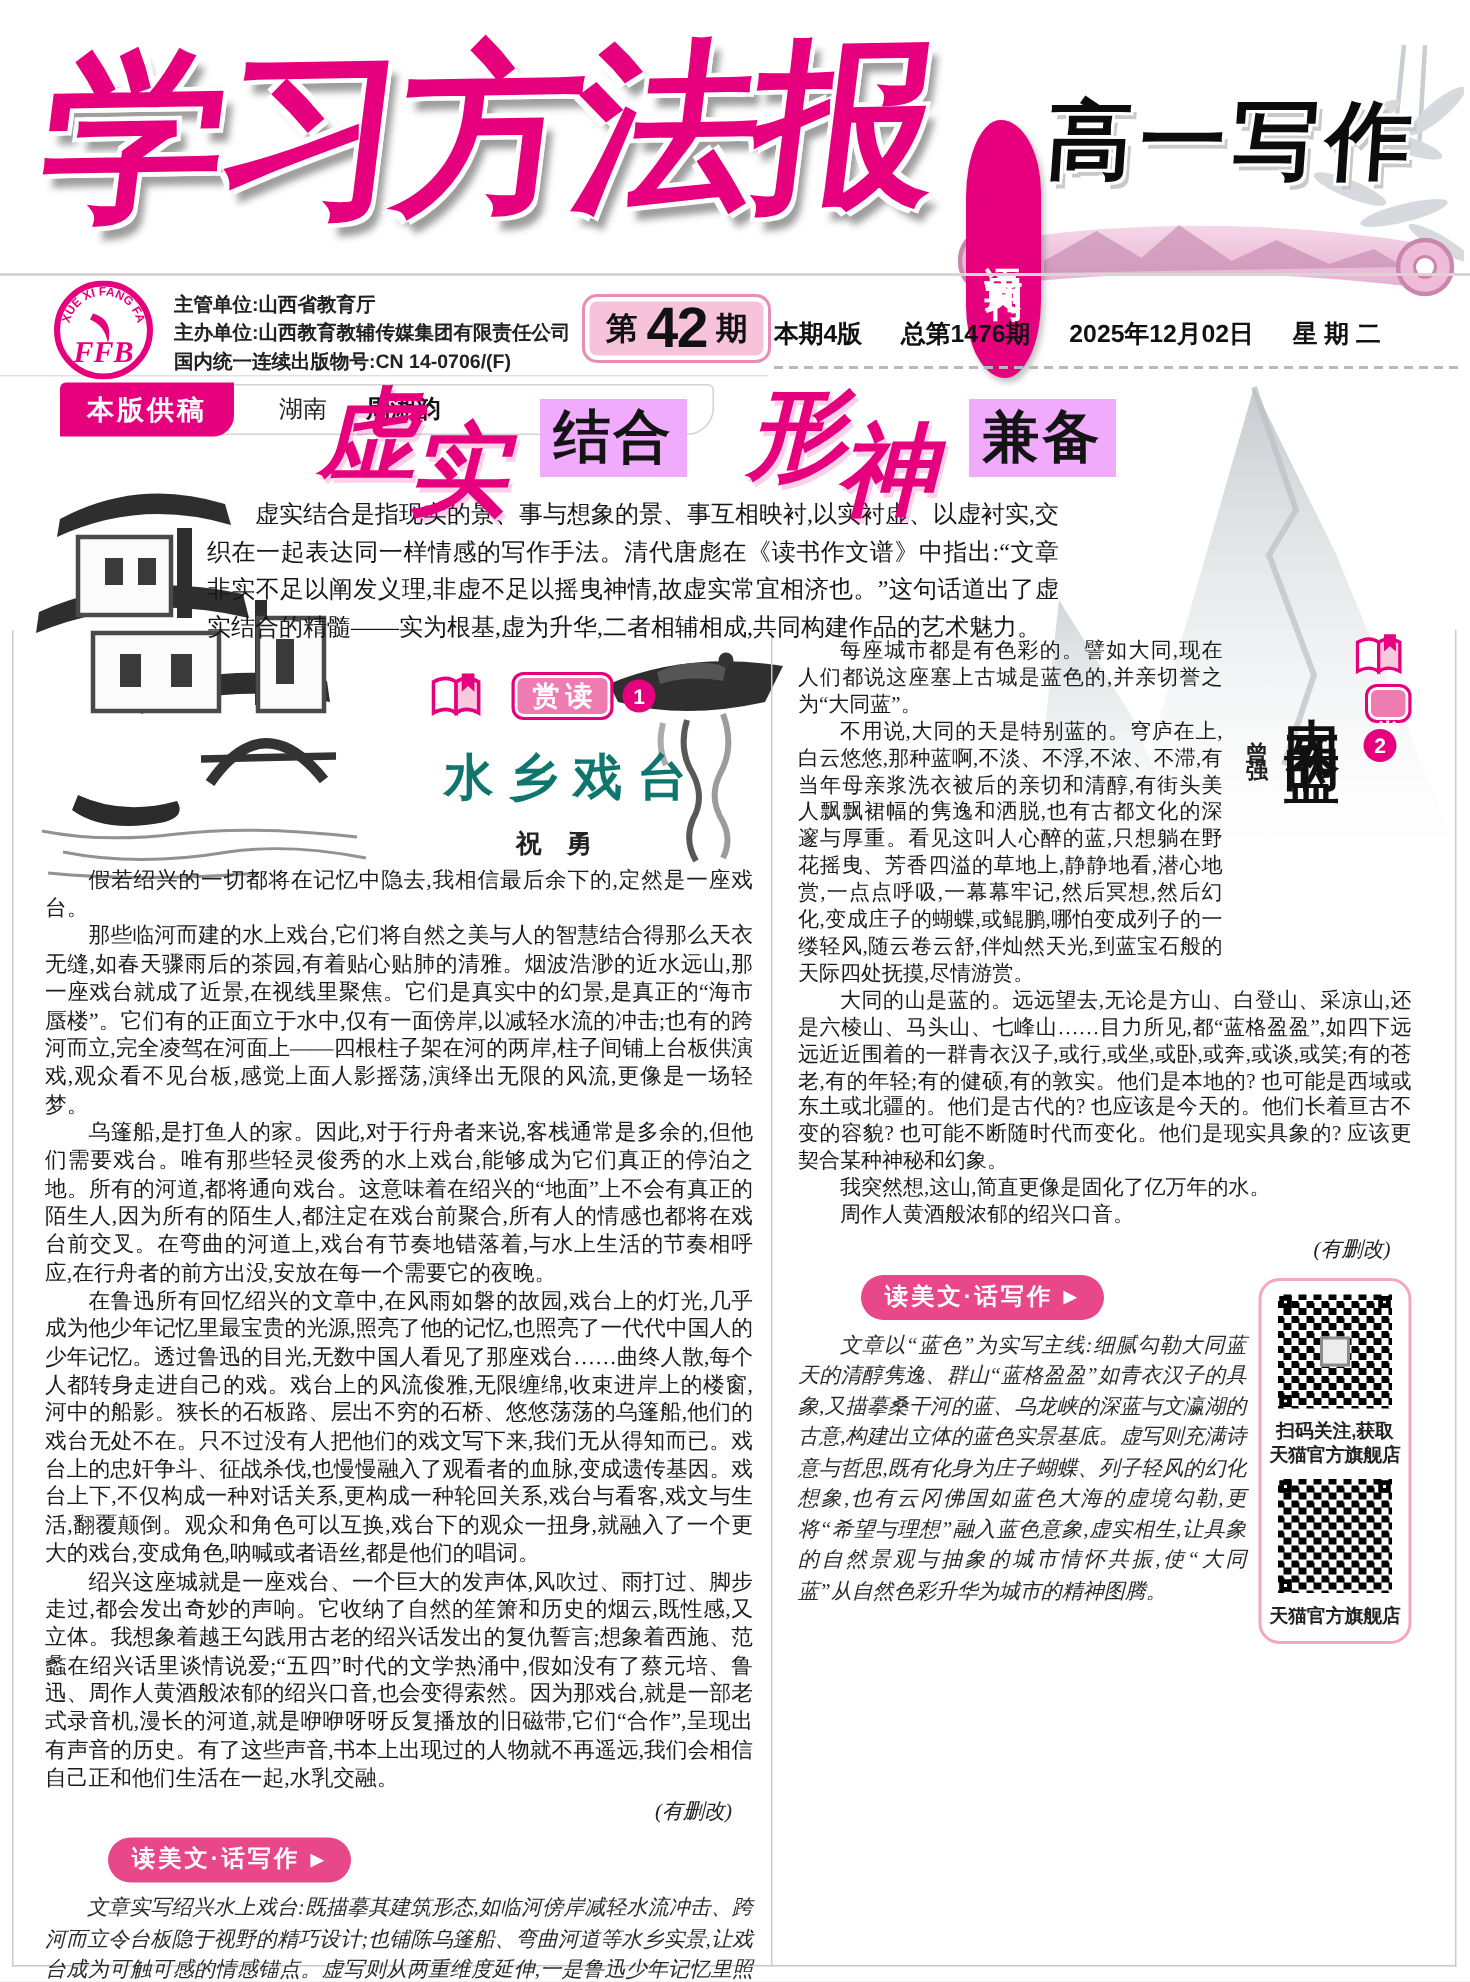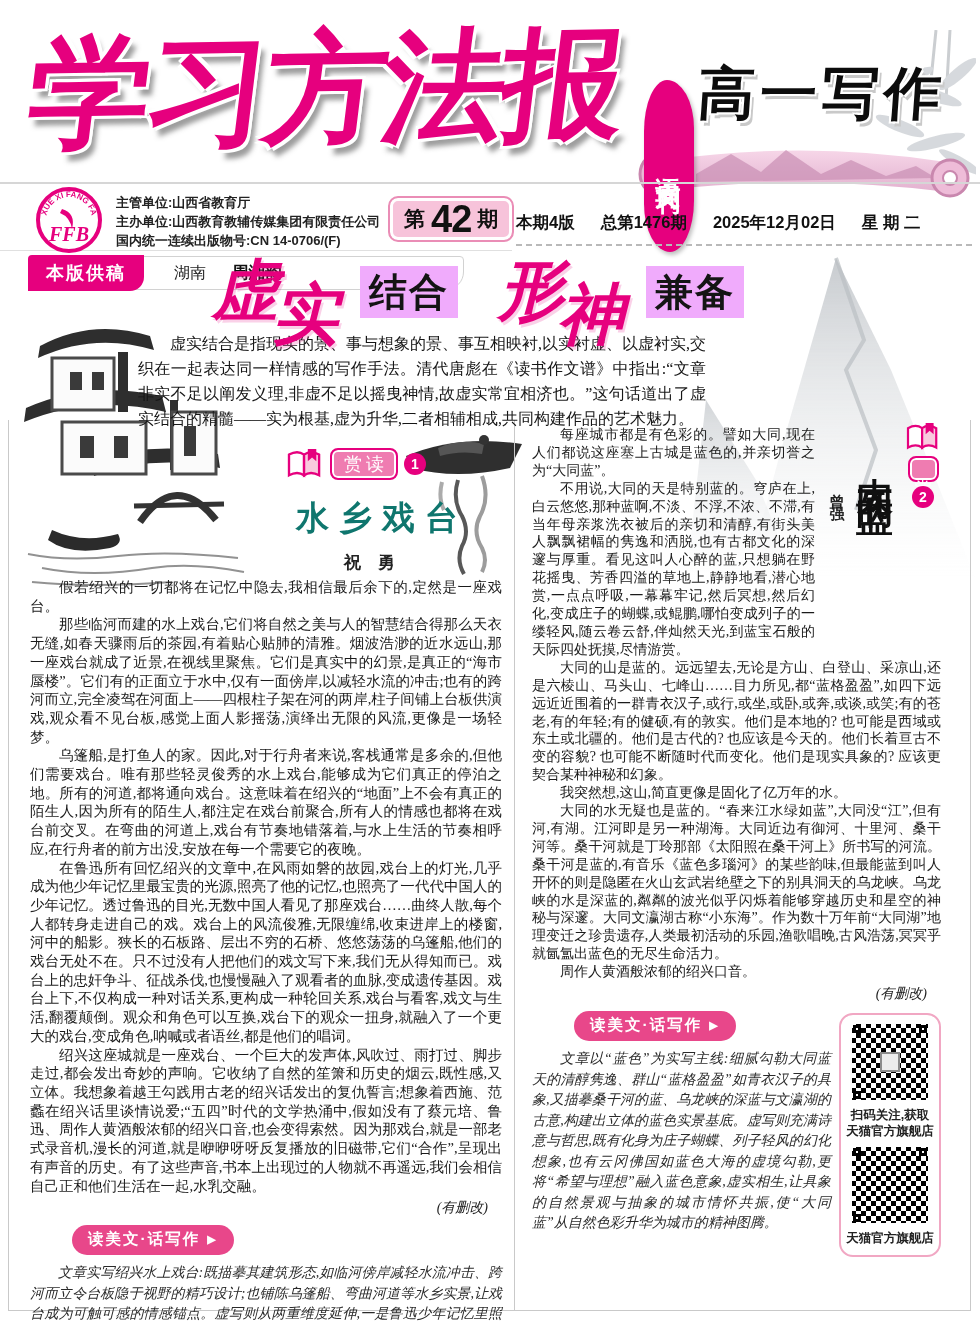--- a/index.html
+++ b/index.html
@@ -56,21 +56,21 @@
   .issue-box .big { font-size:38px; font-weight:900; letter-spacing:-1px; }
   .datebar {
     position:absolute; left:516px; top:212px; width:452px;
     display:flex; align-items:baseline; gap:26px;
     font-family:"Liberation Sans",sans-serif; font-size:16.5px; font-weight:bold;
     color:#111; white-space:nowrap;
   }
   .rule-dash { position:absolute; left:516px; top:244px; width:456px; border-top:2px dashed #b9b9b9; }
   
   .contrib {
-    position:absolute; left:28px; top:256px; width:436px; height:34px;
+    position:absolute; left:40px; top:256px; width:436px; height:34px;
     border:1px solid #d2d2d2; border-radius:4px 4px 18px 4px;
     display:flex; align-items:center; font-family:"Liberation Sans",sans-serif;
   }
   .contrib .tag {
     margin:-1px 0 -1px -1px; height:36px; padding:0 18px;
     background:#e6007e; color:#fff; font-size:18px; font-weight:bold;
     display:flex; align-items:center; letter-spacing:2px;
     border-radius:4px 0 14px 0;
   }
   .contrib .region { margin-left:30px; font-size:16px; color:#222; }
@@ -98,21 +98,21 @@
   .frame {
     position:absolute; left:8px; top:420px; width:963px; height:891px;
     border-left:1px solid #c9c9c9; border-right:1px solid #c9c9c9; border-bottom:1px solid #c9c9c9;
   }
   .divider { position:absolute; left:514px; top:420px; width:1px; height:891px; background:#c9c9c9; }
   
   .a1-badge { position:absolute; left:286px; top:448px; display:flex; align-items:center; gap:6px; z-index:2; }
   .pill-shangdu {
     background:#ef7cb1; border:2px solid #e6007e; box-shadow:inset 0 0 0 2px #fff;
     border-radius:8px; color:#fff; font-family:"Liberation Sans",sans-serif;
-    font-size:18px; font-weight:normal; letter-spacing:4px; padding:2px 8px 2px 12px;
+    font-size:18px; font-weight:bold; letter-spacing:4px; padding:2px 8px 2px 12px;margin-left:11px;
   }
   .num-circle {
     width:22px; height:22px; border-radius:50%; background:#e6007e; color:#fff;
     font-family:"Liberation Sans",sans-serif; font-size:14px; font-weight:bold;
     display:flex; align-items:center; justify-content:center;
   }
   .a1-title {
     position:absolute; left:296px; top:496px; z-index:2;
     font-family:"Liberation Sans",sans-serif; font-size:33px; font-weight:900;
     letter-spacing:10px; color:#0f766e; white-space:nowrap;text-align:right;
@@ -349,21 +349,20 @@
         <span class="pill-shangdu">赏读</span>
         <span class="num-circle">2</span>
       </div>
       <div class="a2-title">大同的蓝</div>
       <div class="a2-author">曾强</div>
     </div>
     <p class="body">每座城市都是有色彩的。譬如大同,现在人们都说这座塞上古城是蓝色的,并亲切誉之为“大同蓝”。</p>
     <p class="body">不用说,大同的天是特别蓝的。穹庐在上,白云悠悠,那种蓝啊,不淡、不浮,不浓、不滞,有当年母亲浆洗衣被后的亲切和清醇,有街头美人飘飘裙幅的隽逸和洒脱,也有古都文化的深邃与厚重。看见这叫人心醉的蓝,只想躺在野花摇曳、芳香四溢的草地上,静静地看,潜心地赏,一点点呼吸,一幕幕牢记,然后冥想,然后幻化,变成庄子的蝴蝶,或鲲鹏,哪怕变成列子的一缕轻风,随云卷云舒,伴灿然天光,到蓝宝石般的天际四处抚摸,尽情游赏。</p>
     <p class="body">大同的山是蓝的。远远望去,无论是方山、白登山、采凉山,还是六棱山、马头山、七峰山……目力所见,都“蓝格盈盈”,如四下远远近近围着的一群青衣汉子,或行,或坐,或卧,或奔,或谈,或笑;有的苍老,有的年轻;有的健硕,有的敦实。他们是本地的? 也可能是西域或东土或北疆的。他们是古代的? 也应该是今天的。他们长着亘古不变的容貌? 也可能不断随时代而变化。他们是现实具象的? 应该更契合某种神秘和幻象。</p>
     <p class="body">我突然想,这山,简直更像是固化了亿万年的水。</p>
-    <p class="body">大同的水无疑也是蓝的。“春来江水绿如蓝”,大同没“江”,但有河,有湖。江河即是另一种湖海。大同近边有御河、十里河、桑干河等。桑干河就是丁玲那部《太阳照在桑干河上》所书写的河流。桑干河是蓝的,有音乐《蓝色多瑙河》的某些韵味,但最能蓝到叫人开怀的则是隐匿在火山玄武岩绝壁之下的别具洞天的乌龙峡。乌龙峡的水是深蓝的,粼粼的波光似乎闪烁着能够穿越历史和星空的神秘与深邃。大同文瀛湖古称“小东海”。作为数十万年前“大同湖”地理变迁之珍贵遗存,人类最初活动的乐园,渔歌唱晚,古风浩荡,冥冥乎就氤氲出蓝色的无尽生命活力。</p>
     <p class="body">周作人黄酒般浓郁的绍兴口音。</p>
     <div class="note">(有删改)</div>
     <div class="review-pill">
       <span>读美文·话写作</span>
       <span class="arrow">▶</span>
     </div>
     <div class="qr-panel">
       <div class="qr">
         <i class="f f1"></i>
           <i class="f f2"></i>

